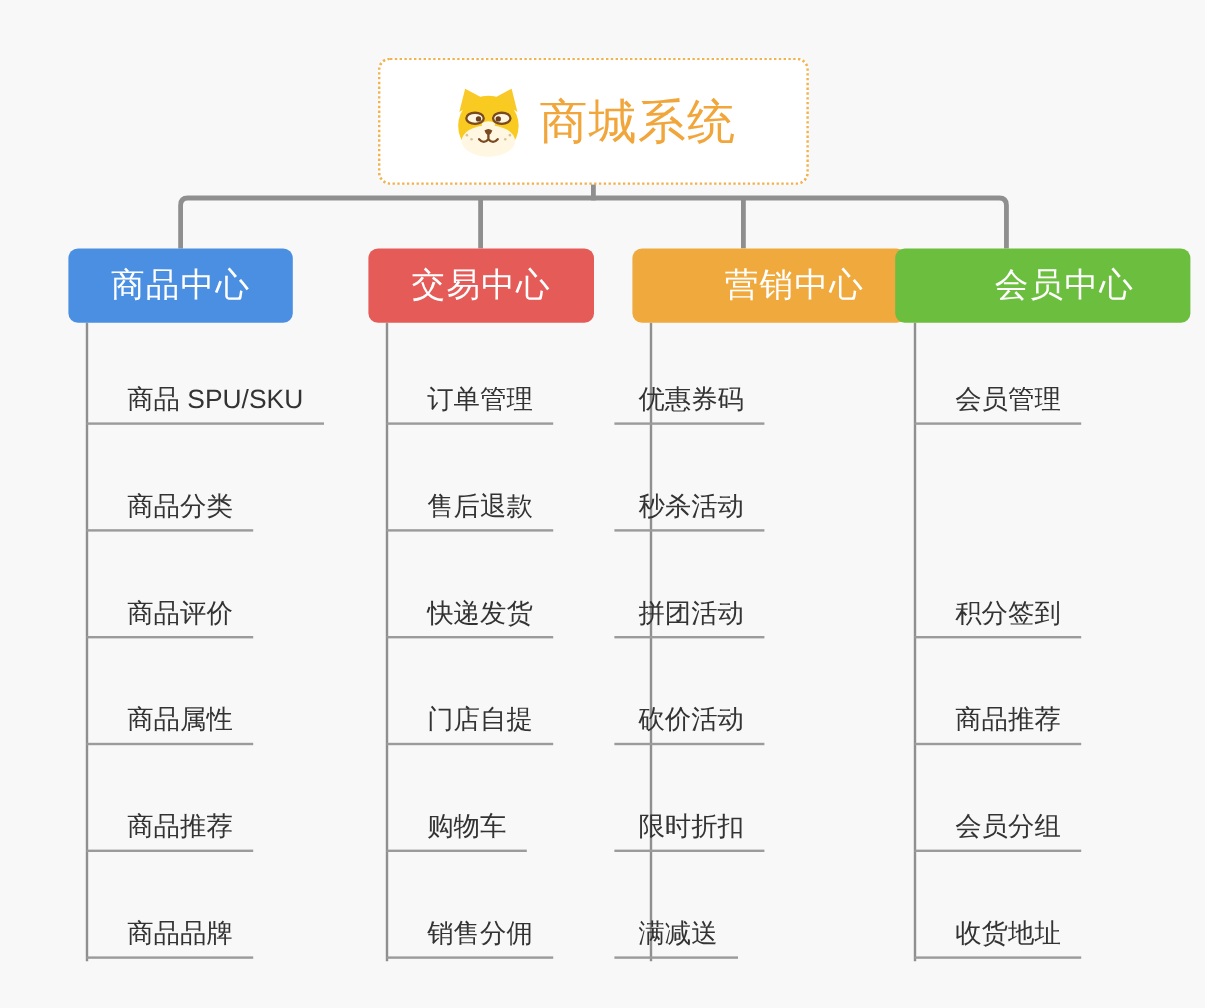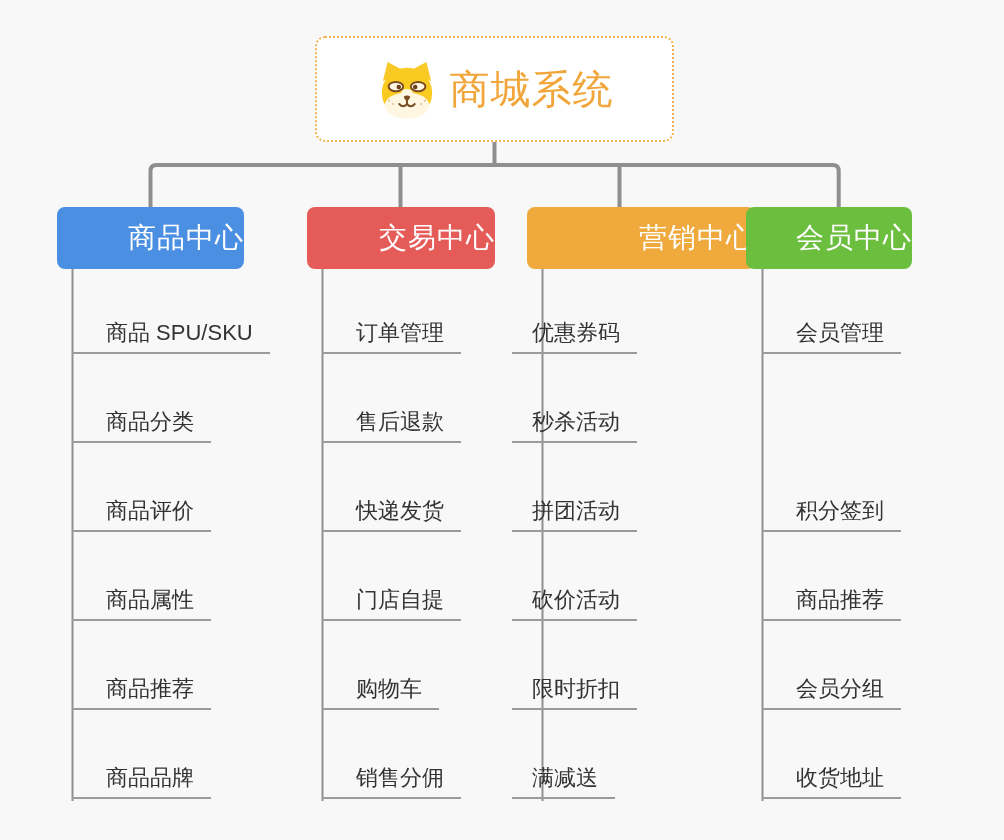--- a/index.html
+++ b/index.html
@@ -9,49 +9,49 @@
   }
   #canvas{
     position:relative;
     width:1004px;height:840px;
     background:#f8f8f8;
     overflow:hidden;
   }
   #connectors{position:absolute;left:0;top:0;width:1004px;height:840px;}
 
   .root-node{
-    position:absolute;left:315px;top:36px;width:359px;height:106px;
+    position:absolute;left:315px;top:48px;width:359px;height:106px;
     box-sizing:border-box;
     background:#ffffff;
     border:2px dotted #f2b24e;
     border-radius:10px;
     display:flex;align-items:center;justify-content:center;gap:12px;
   }
   .root-title{
     font-size:40px;
     color:#f1a63c;
     letter-spacing:1px;
     white-space:nowrap;
   }
   .dog-icon{width:62px;height:62px;flex:0 0 auto;}
 
   .branch-node{
     position:absolute;top:207px;height:62px;
     border-radius:8px;
     color:#ffffff;
     font-size:28px;
-    display:flex;align-items:center;justify-content:flex-end;
+    display:flex;align-items:center;justify-content:center;
     letter-spacing:1px;
     white-space:nowrap;
     cursor:default;
   }
   .branch-0{left:57px;width:187px;}
   .branch-1{left:307px;width:188px;}
   .branch-2{left:527px;width:186px;padding-left:42px;}
-  .branch-3{left:746px;width:166px;}
+  .branch-3{left:746px;width:210px;padding-left:36px;}
 
   .leaf{
     position:absolute;
     font-size:22px;
     line-height:30px;
     color:#333333;
     padding:0 17px 4px 34px;
     border-bottom:2px solid #9b9b9b;
     white-space:nowrap;
     cursor:default;

